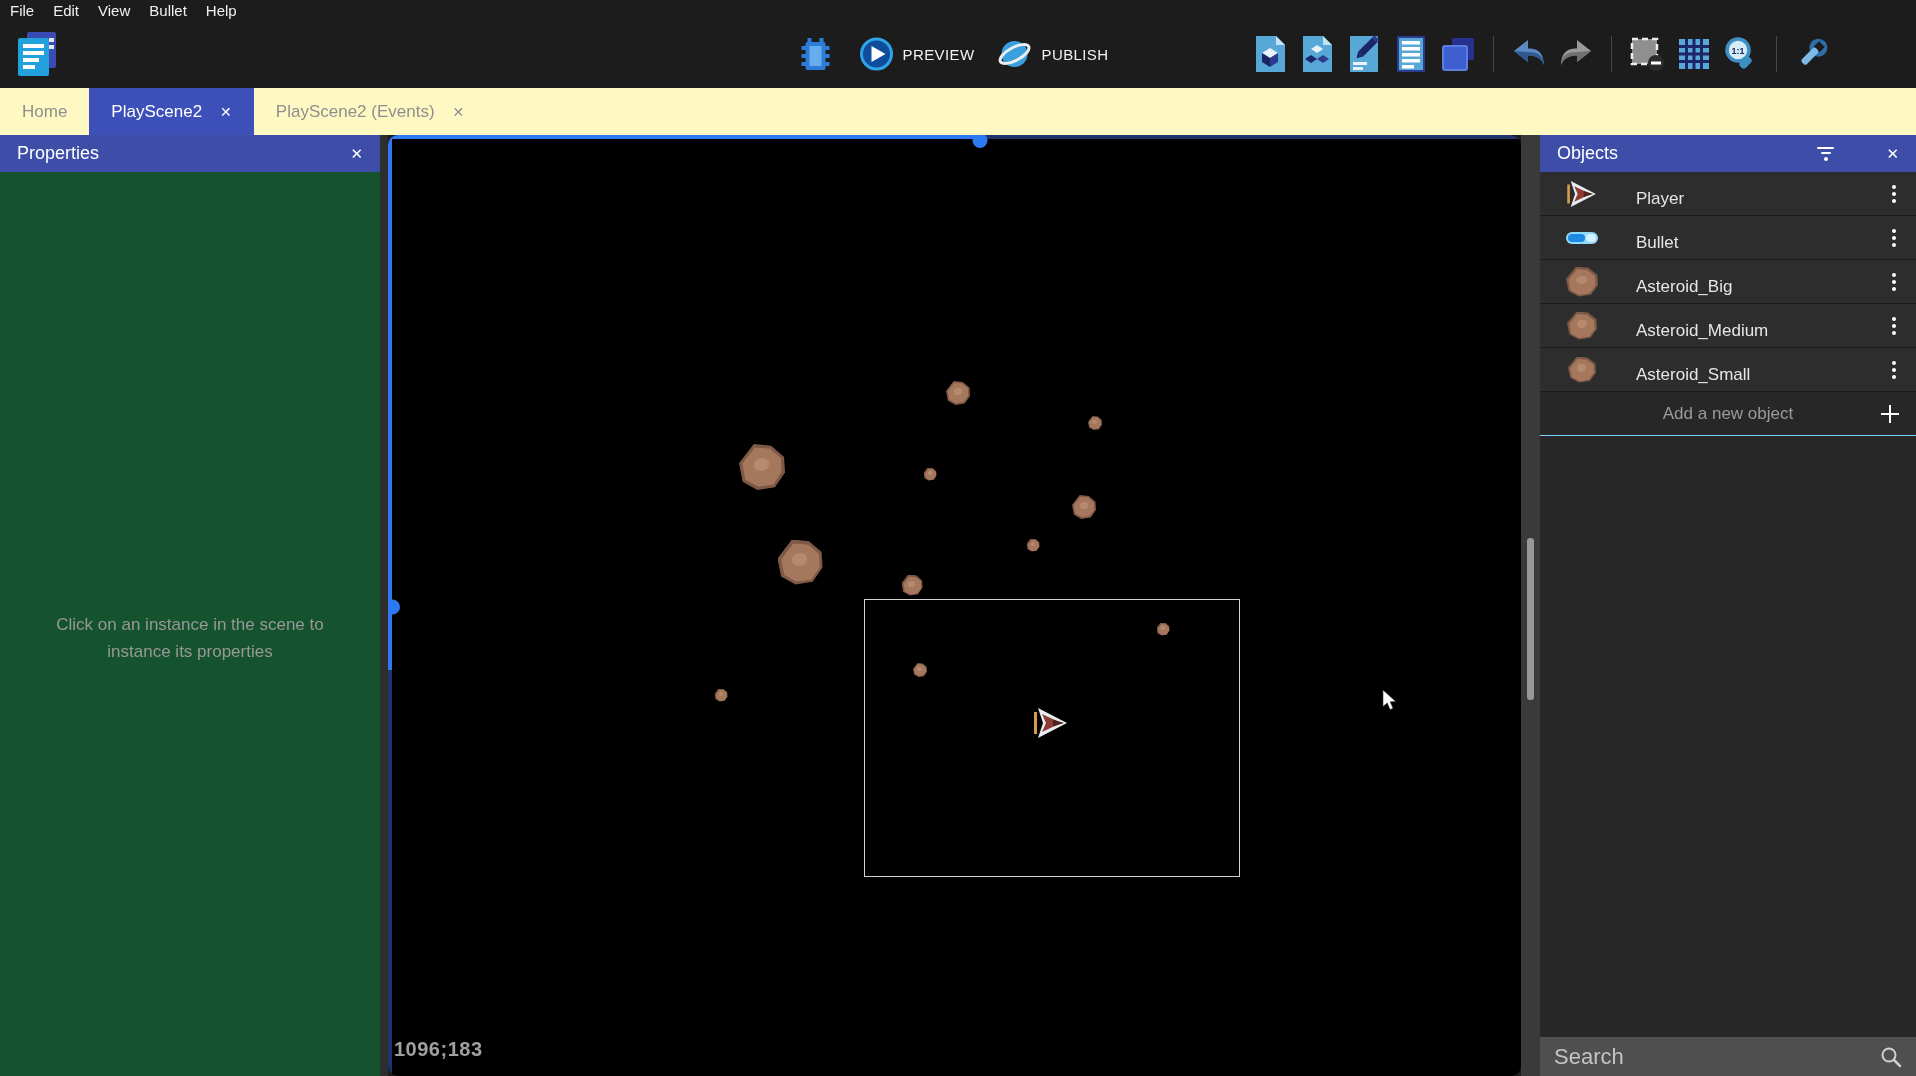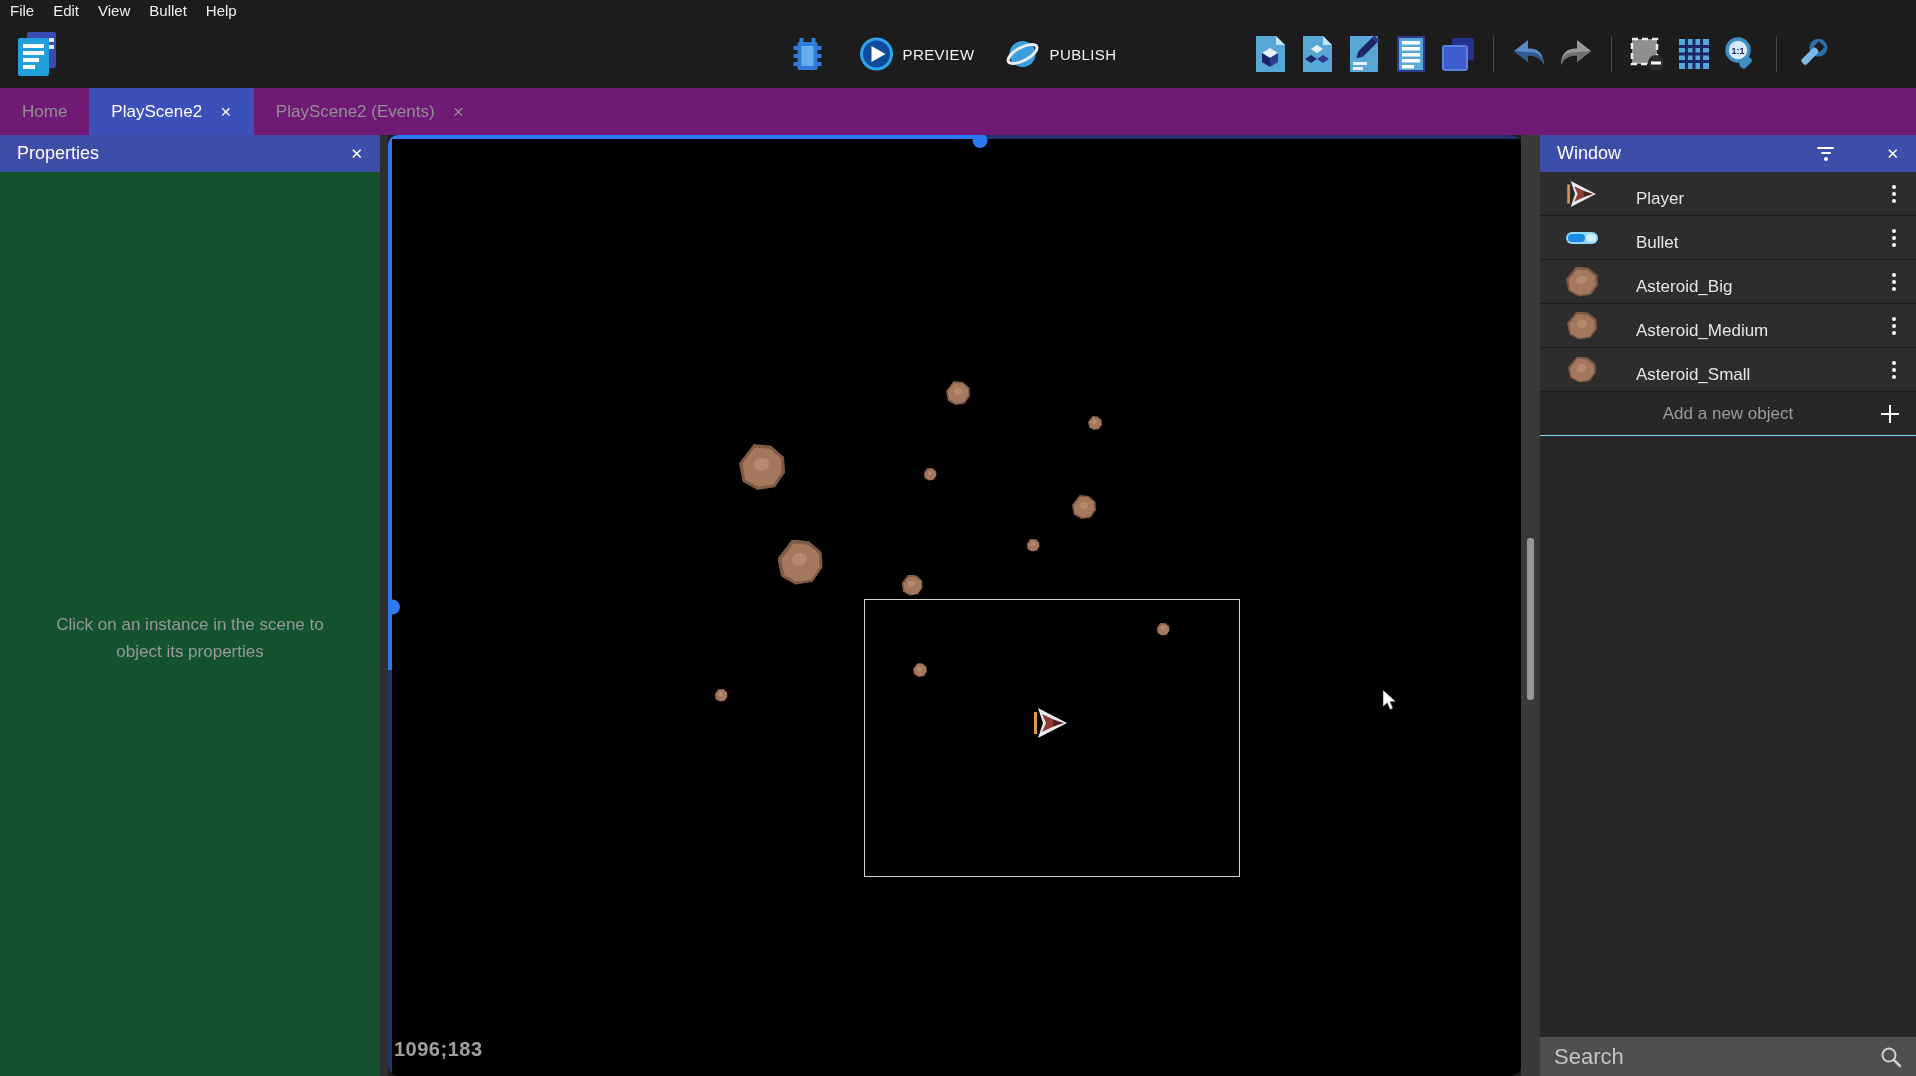--- a/index.html
+++ b/index.html
@@ -7,29 +7,29 @@
     font-family:"Liberation Sans", sans-serif; color:#e8e8e8; }
 
   
   .menubar { height:20px; display:flex; align-items:center; padding-left:10px; background:#1c1c1c; }
   .menu-item { font-size:15px; color:#f0f0f0; margin-right:19px; cursor:default; }
 
   
   .toolbar { height:68px; background:#1c1c1c; position:relative; display:flex; align-items:center; }
   .project-icon { margin-left:14px; width:48px; height:50px; position:relative; }
   .toolbar-center { position:absolute; left:50%; top:0; transform:translateX(-50%); height:68px;
-    display:flex; align-items:center; gap:10px; }
+    display:flex; align-items:center; gap:2px; }
   .tb-btn { display:flex; align-items:center; gap:9px; padding:4px 10px; cursor:pointer; }
   .tb-label { font-size:15px; letter-spacing:.4px; color:#f2f2f2; }
   .toolbar-right { position:absolute; right:86px; top:0; height:68px; display:flex; align-items:center; gap:11px; }
   .tb-icon { width:36px; height:38px; display:flex; align-items:center; justify-content:center; cursor:pointer; }
   .sep { width:1px; height:36px; background:#484848; margin:0 6px; }
 
   
-  .tabbar { height:47px; background:#701a75; display:flex; align-items:stretch; }
+  .tabbar { height:47px; background:#fef9c3; display:flex; align-items:stretch; }
   .tab { display:flex; align-items:center; padding:0 22px; font-size:17px; color:#8f8f8f; cursor:pointer; }
   .tab.active { background:#3d50ba; color:#fff; }
   .tab-close { margin-left:18px; font-size:14px; color:inherit; }
   .tab.active .tab-close { color:#fff; }
 
   
   .main { display:flex; height:941px; }
 
   .properties-panel { width:380px; background:#14532d; position:relative; flex:none; }
   .panel-header { height:37px; background:#3e4da8; display:flex; align-items:center; padding:0 17px; }
@@ -281,21 +281,21 @@
 
 <div class="main">
 
   <div class="properties-panel">
     <div class="panel-header">
       <span class="panel-title">Properties</span>
       <span class="panel-close">✕</span>
     </div>
     <div class="props-message">
       <div>Click on an instance in the scene to</div>
-      <div>object its properties</div>
+      <div>instance its properties</div>
     </div>
   </div>
 
   <div class="v-divider"></div>
 
   <div class="canvas">
     <div class="hscroll-track">
       <div class="hscroll-fill" style="width: 592px;"></div>
       <div class="hscroll-thumb" style="left: 592px;"></div>
     </div>
@@ -363,21 +363,21 @@
         <div class="rock-hl"></div>
       </div>
     </div>
 
   <div class="gutter">
     <div class="gutter-thumb" style="top: 403px; height: 162px;"></div>
   </div>
 
   <div class="objects-panel">
     <div class="panel-header">
-      <span class="panel-title">Window</span>
+      <span class="panel-title">Objects</span>
       <span class="filter-icon">
           <i></i>
           <i></i>
           <i></i>
         </span>
       <span class="panel-close" style="margin-left:26px">✕</span>
     </div>
 
     <div class="object-row">
       <span class="obj-icon">

